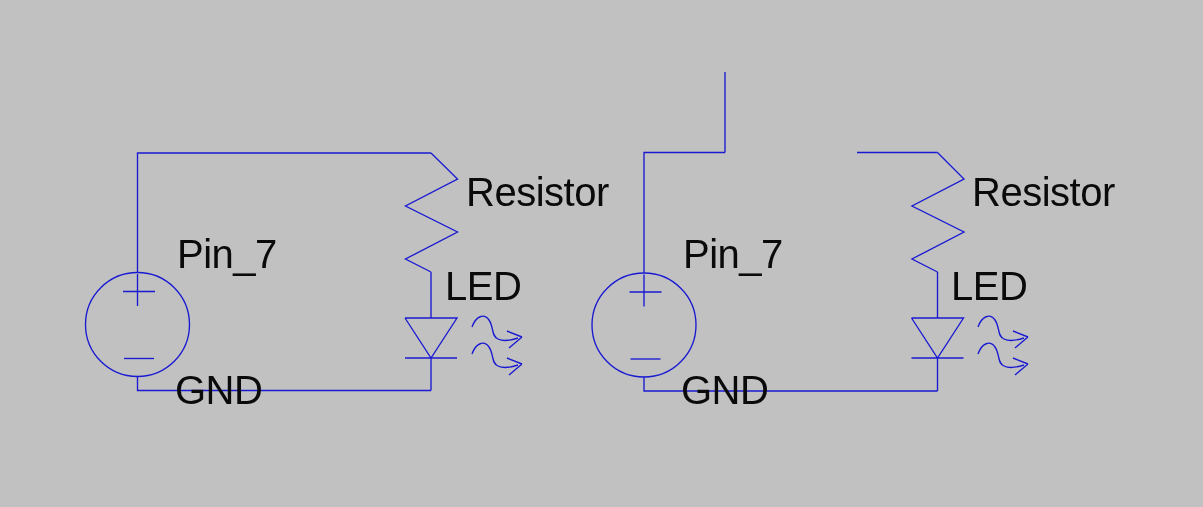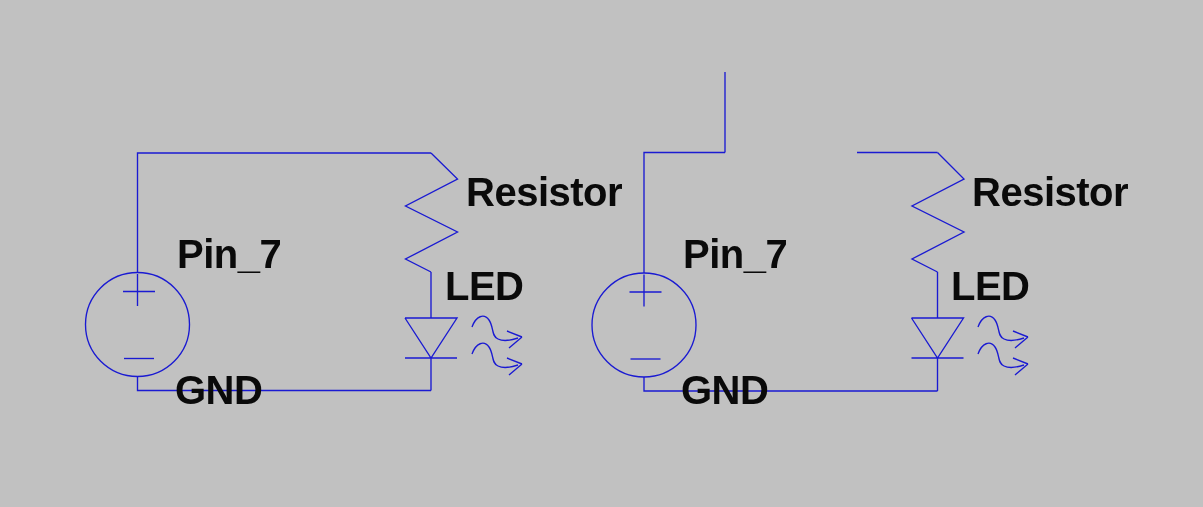--- a/index.html
+++ b/index.html
@@ -18,21 +18,21 @@
   svg.schematic{position:absolute;left:0;top:0;}
   svg.schematic path, svg.schematic circle{
     stroke:var(--wire);
     fill:none;
     stroke-width:1.35;
     stroke-linecap:butt;
     stroke-linejoin:miter;
   }
   .label{
     position:absolute;
-    font-weight:700;
+    font-weight:400;
     font-size:40px;
     line-height:1;
     color:var(--ink);
     white-space:nowrap;
     letter-spacing:-0.5px;
   }
 </style>
 </head>
 <body>
 

